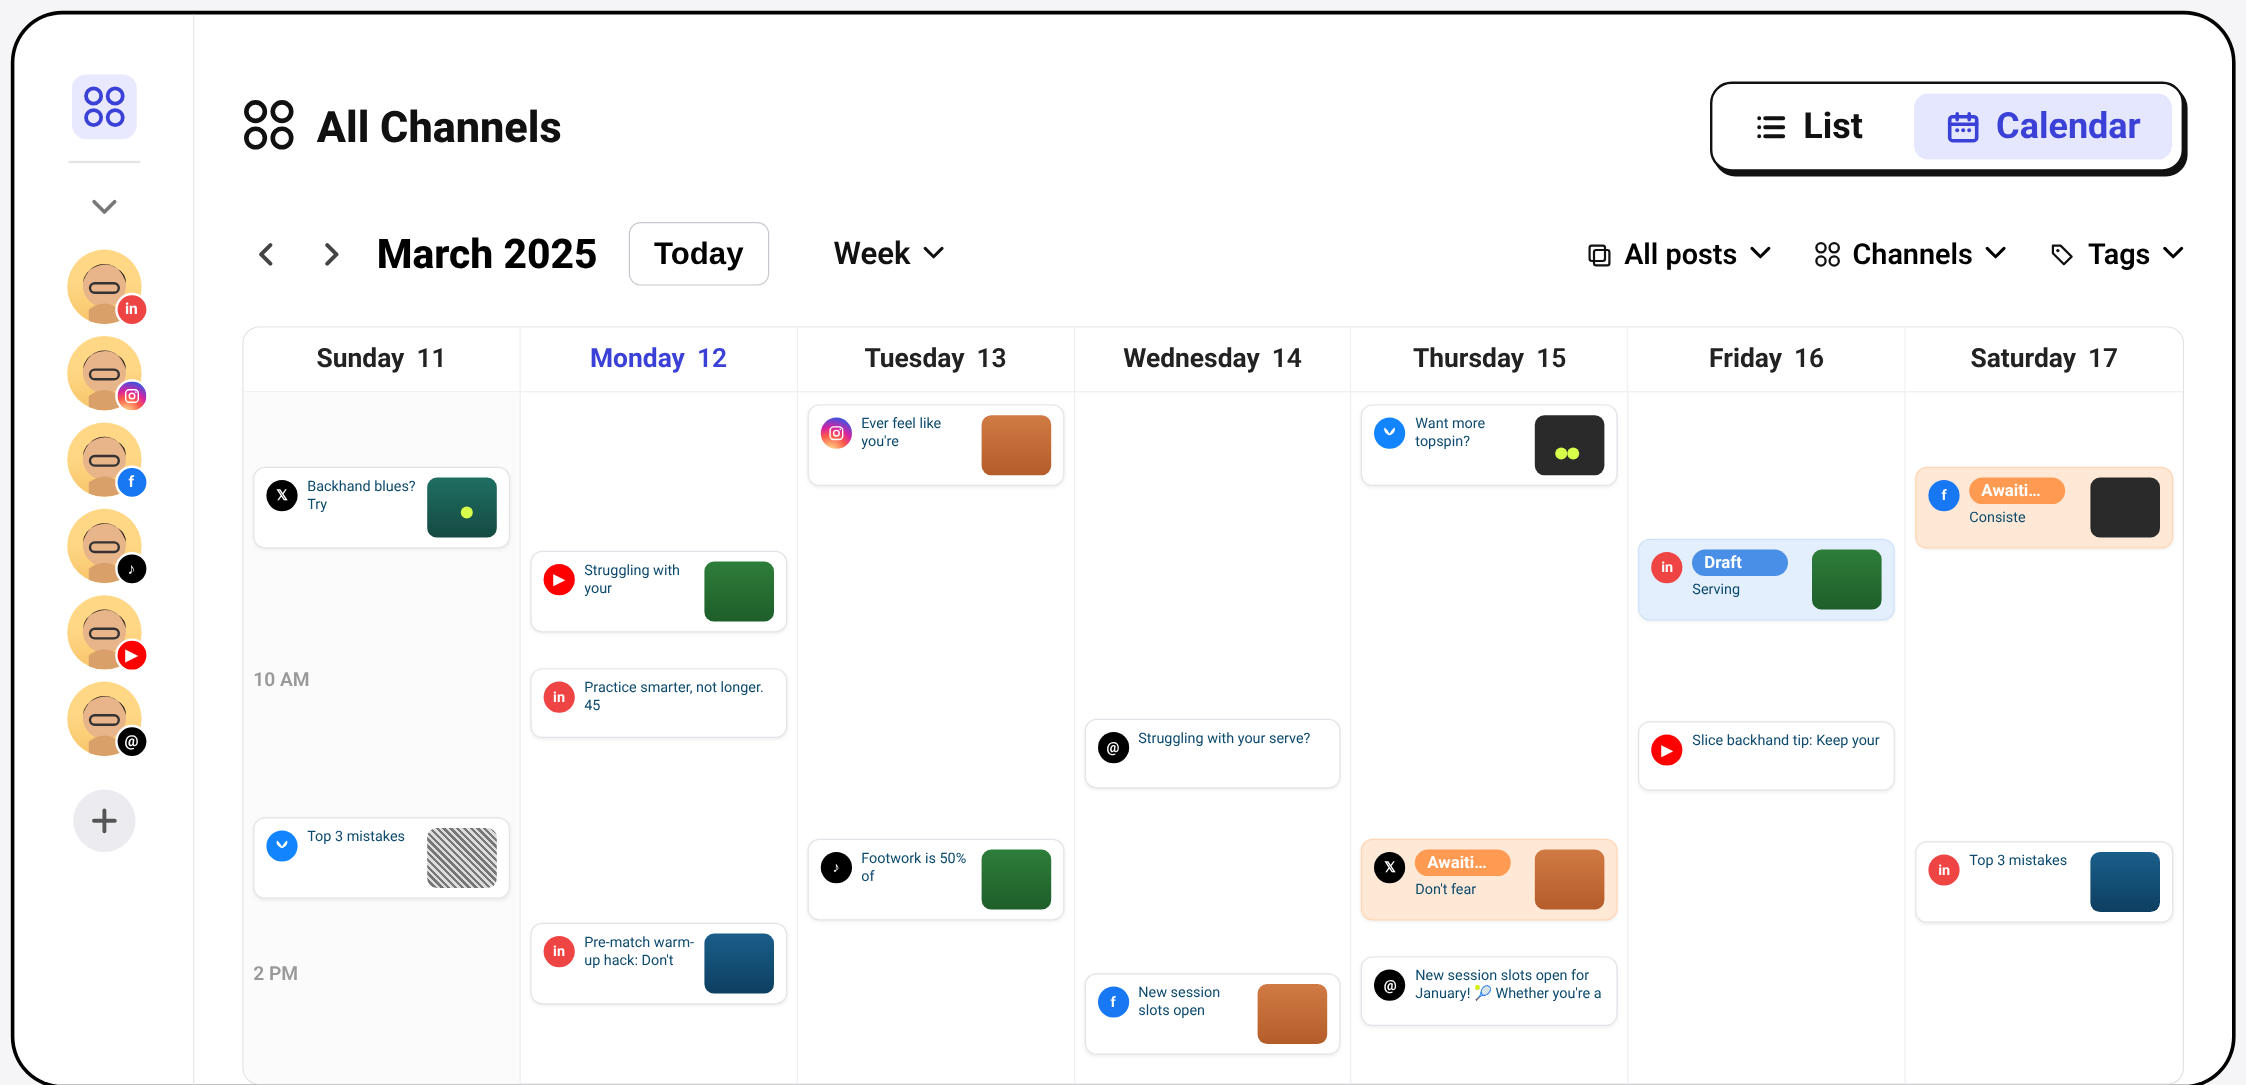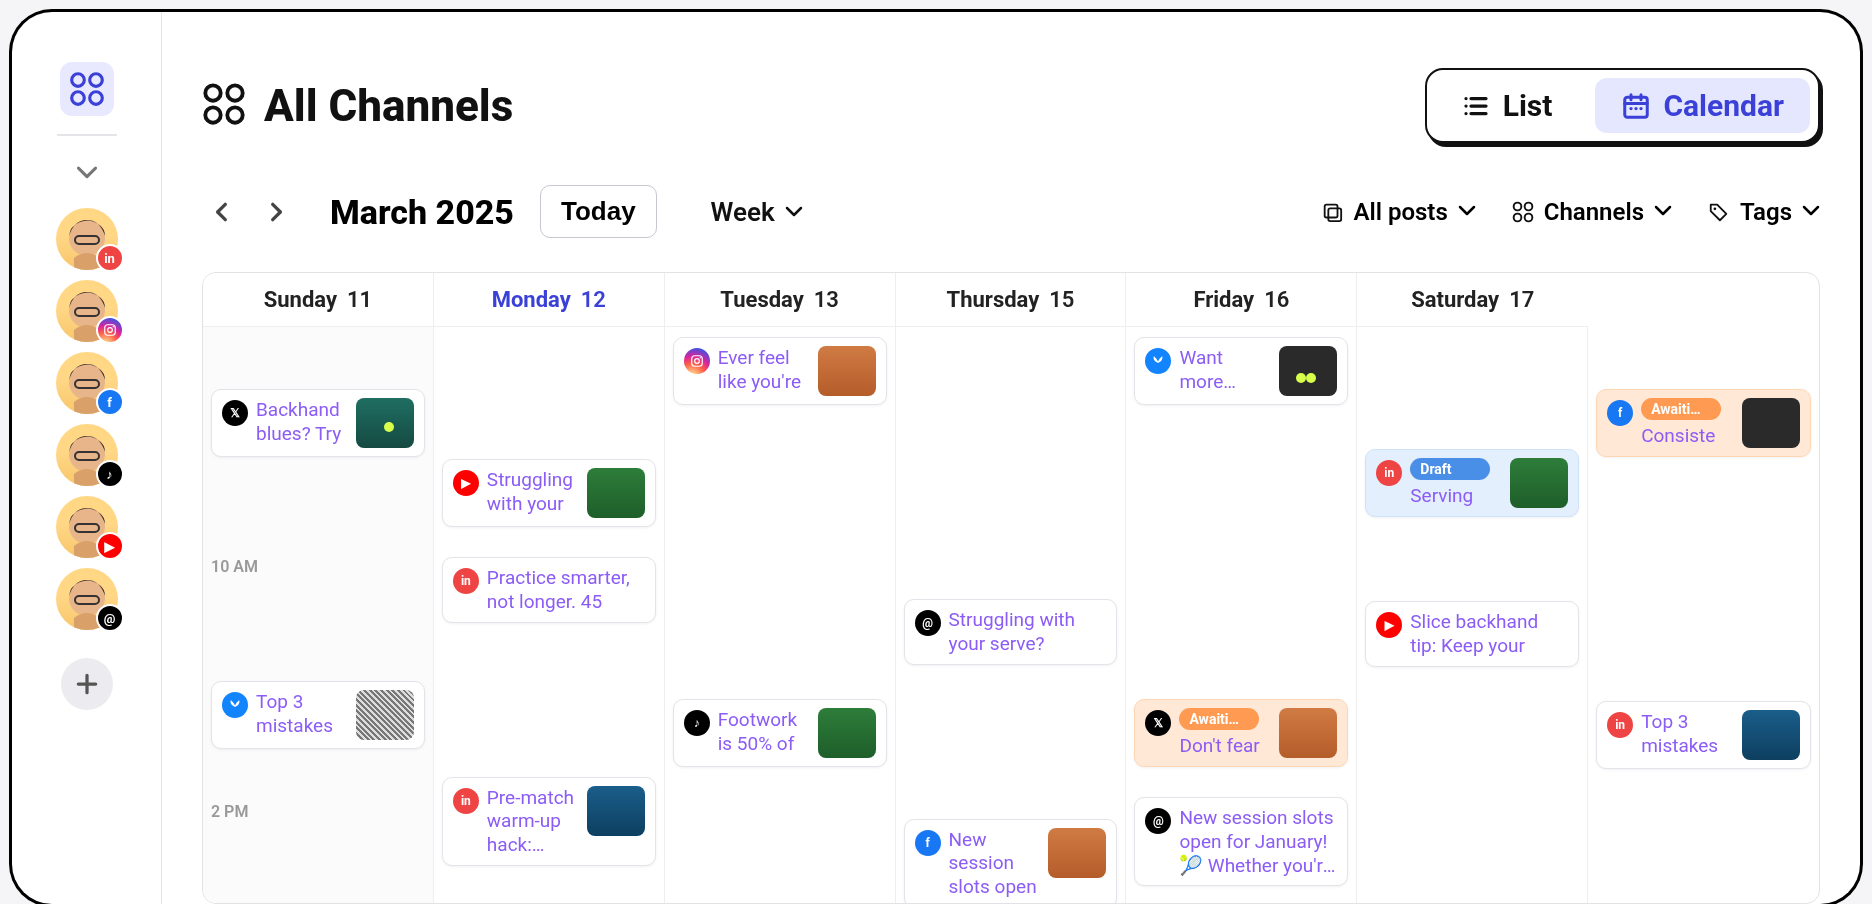--- a/index.html
+++ b/index.html
@@ -25,31 +25,31 @@
   .net-bluesky { background:#1184fe; }
   .net-x { background:#000; }
   .add-channel { width: 52px; height: 52px; border-radius: 50%; background: #ececf0; display:flex; align-items:center; justify-content:center; color:#555; font-size:28px; cursor:pointer; margin-top:6px;}
 
   
   .main { flex: 1; display: flex; flex-direction: column; padding: 0 40px 0 40px; overflow:hidden;}
 
   .header-row { display:flex; align-items:center; padding-top: 56px; gap: 20px; }
   .title-block { display:flex; align-items:center; gap:18px; }
   .title-icon svg { width:44px; height:44px; }
-  .page-title { font-size: 44px; font-weight: 800; color:#111; }
+  .page-title { font-size: 36px; font-weight: 800; color:#111; }
   .spacer { flex:1; }
   .view-toggle { display:flex; background:#fff; border:2px solid #111; border-radius:18px; padding:8px; gap:17px; box-shadow: 3px 4px 0 #111; }
   .view-btn { display:flex; align-items:center; gap:12px; padding:10px 26px; border-radius:12px; font-size:30px; font-weight:700; color:#111; cursor:pointer; }
   .view-btn.active { background:#e5e7ff; color:#3b41d6; }
   .new-idea-btn { margin-left:40px; border:1px solid #c7c7cf; border-radius:14px; padding:20px 32px; font-size:28px; font-weight:700; display:flex; align-items:center; gap:14px; cursor:pointer; background:#fff; }
 
   
   .toolbar { display:flex; align-items:center; margin-top: 42px; gap: 14px; }
   .nav-arrow { width:40px; height:40px; display:flex; align-items:center; justify-content:center; cursor:pointer; color:#444; }
-  .month-label { font-size:34px; font-weight:800; margin-left:20px; margin-right:12px; }
+  .month-label { font-size:34px; font-weight:800; margin-left:4px; margin-right:12px; }
   .today-btn { border:1px solid #c7c7cf; border-radius:10px; padding:10px 20px; font-size:26px; font-weight:600; cursor:pointer; background:#fff; }
   .select-btn { display:flex; align-items:center; gap:10px; font-size:26px; font-weight:600; padding:10px 14px; cursor:pointer; color:#111; margin-left:26px;}
   .filter-group { margin-left:auto; display:flex; gap:36px; }
   .filter-btn { display:flex; align-items:center; gap:10px; font-size:24px; font-weight:600; cursor:pointer; color:#000000; }
 
   
   .calendar { margin-top: 34px; border:1px solid #e1e1e6; border-radius:14px; overflow:hidden; }
   .cal-header { display:grid; grid-template-columns: repeat(7,1fr); }
   .cal-header-cell { padding:14px 0; text-align:center; font-size:22px; font-weight:700; color:#222; border-right:1px solid #eee; border-bottom:1px solid #eee; background:#fff;}
   .cal-header-cell:last-child { border-right:none;}
@@ -59,21 +59,21 @@
   .cal-col { border-right:1px solid #eee; position:relative; padding:10px 8px; display:flex; flex-direction:column; gap:12px; }
   .cal-col:last-child{ border-right:none;}
   .cal-col:first-child{ background:#fbfbfc;}
   .time-label { position:absolute; left:8px; font-size:16px; color:#999; font-weight:600;}
   .time-10 { top:230px;}
   .time-2 { top:475px;}
 
   .post-card { background:#fff; border:1px solid #e3e3e9; border-radius:10px; padding:8px 10px; display:flex; gap:8px; align-items:flex-start; box-shadow: 0 1px 3px rgba(0,0,0,.06); cursor:pointer; min-height:58px;}
   .post-card .pc-icon { width:26px; height:26px; border-radius:50%; flex-shrink:0; display:flex; align-items:center; justify-content:center; color:#fff; font-size:12px; font-weight:700; margin-top:2px;}
   .pc-body { flex:1; min-width:0; display:flex; flex-direction:column; gap:4px;}
-  .pc-text { font-size:19px; line-height:1.25; color:#8b5cf6; overflow:hidden; display:-webkit-box; -webkit-line-clamp:2; -webkit-box-orient:vertical;}
+  .pc-text { font-size:12px; line-height:1.25; color:#0c4a6e; overflow:hidden; display:-webkit-box; -webkit-line-clamp:2; -webkit-box-orient:vertical;}
   .pc-badge { display:inline-block; font-size:14px; font-weight:700; padding:3px 10px; border-radius:999px; max-width:80px; overflow:hidden; text-overflow:ellipsis; white-space:nowrap; color:#fff;}
   .badge-draft { background:#4a8fe7; color:#fff;}
   .badge-await { background:#ff9a52; color:#fff;}
   .pc-thumb { width:58px; height:50px; border-radius:8px; flex-shrink:0; display:flex; align-items:center; justify-content:center; overflow:hidden;}
   .card-blue { background:#e3effc; border-color:#cfe2fa;}
   .card-orange { background:#ffe9d6; border-color:#ffd6b3;}
 
   
   .gap-sm{height:6px;}
   .gap-md{height:40px;}
@@ -287,20 +287,21 @@
               </svg></span>
         </div>
       </div>
     </div>
 
     <div class="calendar">
       <div class="cal-header" id="cal-header">
           <div class="cal-header-cell"><span>Sunday</span><span class="daynum">11</span></div>
           <div class="cal-header-cell today"><span>Monday</span><span class="daynum">12</span></div>
           <div class="cal-header-cell"><span>Tuesday</span><span class="daynum">13</span></div>
+          <div class="cal-header-cell"><span>Wednesday</span><span class="daynum">14</span></div>
           <div class="cal-header-cell"><span>Thursday</span><span class="daynum">15</span></div>
           <div class="cal-header-cell"><span>Friday</span><span class="daynum">16</span></div>
           <div class="cal-header-cell"><span>Saturday</span><span class="daynum">17</span></div>
         </div>
       <div class="cal-body">
 
         <div class="cal-col">
           <span class="time-label time-10">10 AM</span>
           <span class="time-label time-2">2 PM</span>
           <div class="gap-md"></div>

